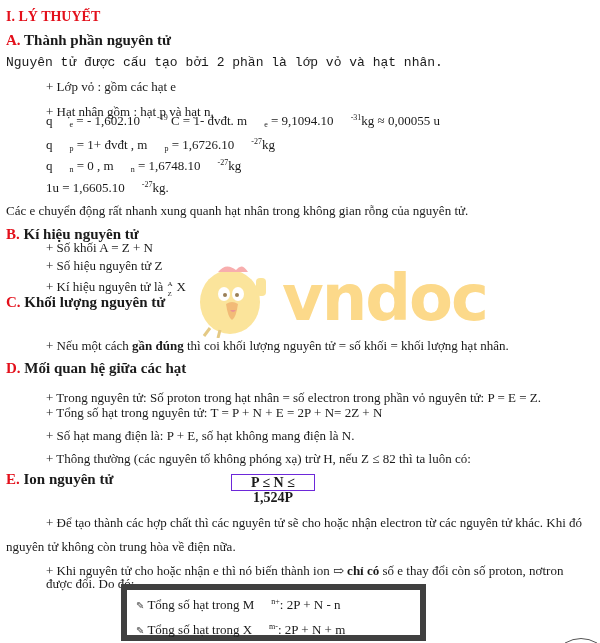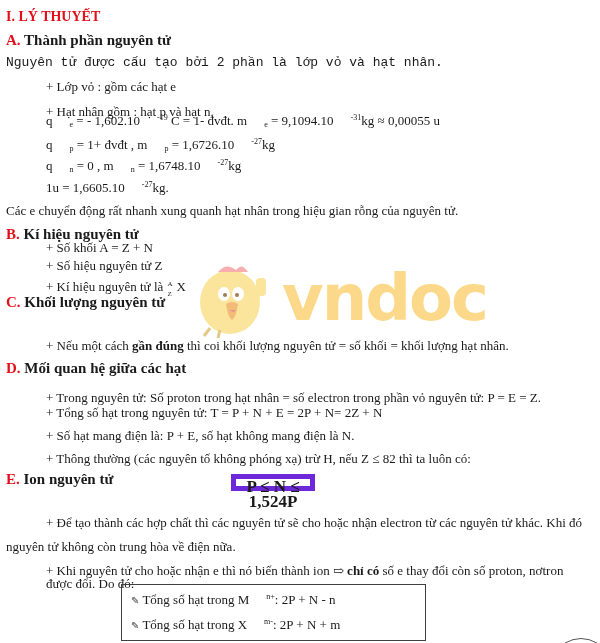--- a/index.html
+++ b/index.html
@@ -12,26 +12,26 @@
   .ln { position: absolute; white-space: nowrap; line-height: 16px; }
   .red { color: #e3101b; }
   .h1 { font-weight: bold; font-size: 14px; color: #e3101b; }
   .h2 { font-weight: bold; font-size: 15px; }
   b { font-weight: bold; }
   sub, sup { font-size: 8px; line-height: 0; margin-left: 17px; }
   sup { vertical-align: 5px; }
   sub { vertical-align: -2px; }
   .box1 {
     position: absolute; left: 231px; top: 524px; width: 84px; height: 17px;
-    border: 5px solid #6d28d9; box-sizing: border-box;
-    font-weight: bold; font-size: 17px; text-align: center; line-height: 15px;
+    border: 1px solid #6d28d9; box-sizing: border-box;
+    font-weight: bold; font-size: 14px; text-align: center; line-height: 15px;
   }
   .box2 {
     position: absolute; left: 121px; top: 584px; width: 305px; height: 57px;
-    border: 1px solid #404040; box-sizing: border-box;
+    border: 6px solid #404040; box-sizing: border-box;
   }
   .box2 .row { position: absolute; left: 9px; white-space: nowrap; line-height: 16px; }
   .pen { font-size: 10px; color: #444; margin-right: 3px; }
   .nuc { display: inline-block; position: relative; width: 10px; height: 14px; vertical-align: -2px; }
   .nuc .a { position: absolute; left: 1px; top: -3px; font-size: 7px; }
   .nuc .z { position: absolute; left: 1px; top: 7px; font-size: 7px; }
   .watermark { position: absolute; left: 190px; top: 258px; width: 340px; height: 80px; pointer-events: none; }
   .corner { position: absolute; left: 565px; top: 634px; width: 32px; height: 9px; }
 </style>
 </head>
@@ -70,21 +70,21 @@
   </div>
   <div class="ln" style="left:46px; top:137px;">
     <span>q</span><sub>p</sub><span> = 1+ đvđt , m</span><sub>p</sub><span> = 1,6726.10</span><sup>-27</sup><span>kg</span>
   </div>
   <div class="ln" style="left:46px; top:158px;">
     <span>q</span><sub>n</sub><span> = 0 , m</span><sub>n</sub><span> = 1,6748.10</span><sup>-27</sup><span>kg</span>
   </div>
   <div class="ln" style="left:46px; top:180px;">
     <span>1u = 1,6605.10</span><sup>-27</sup><span>kg.</span>
   </div>
-  <div class="ln" style="left:6px; top:203px;">Các e chuyển động rất nhanh xung quanh hạt nhân trong hiệu gian rỗng của nguyên tử.</div>
+  <div class="ln" style="left:6px; top:203px;">Các e chuyển động rất nhanh xung quanh hạt nhân trong không gian rỗng của nguyên tử.</div>
 
   <div class="ln h2" style="left:6px; top:226px;">
     <span class="red">B.</span>
     <span>Kí hiệu nguyên tử</span>
   </div>
   <div class="ln" style="left:46px; top:240px;">+ Số khối A = Z + N</div>
   <div class="ln" style="left:46px; top:279px;">
     <span>+ Kí hiệu nguyên tử là </span>
     <span class="nuc"><span class="a">A</span><span class="z">Z</span></span><span>X</span>
   </div>

